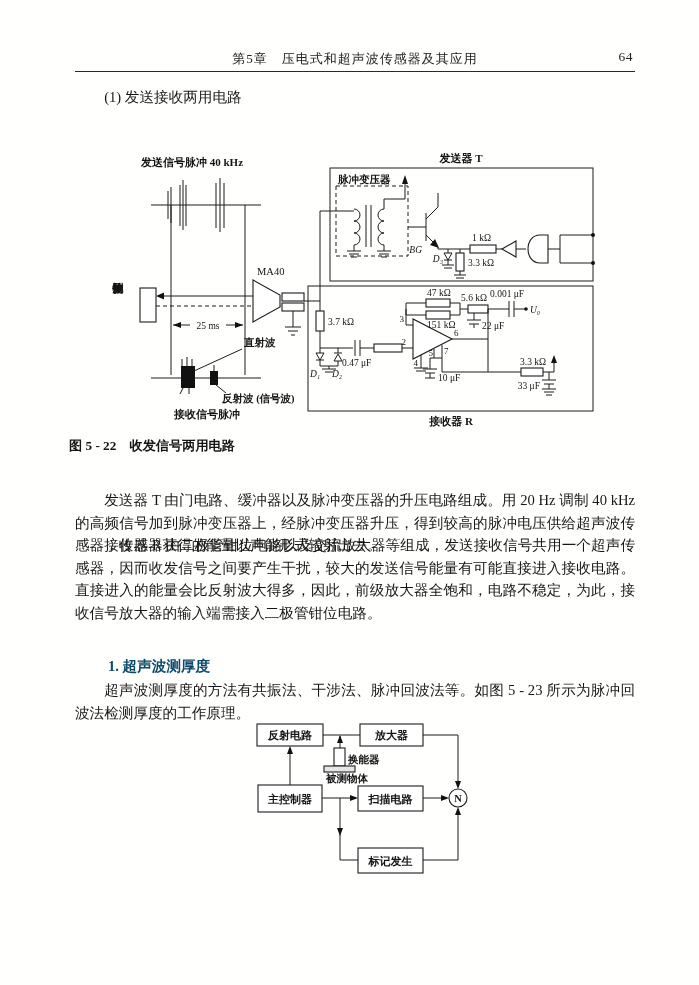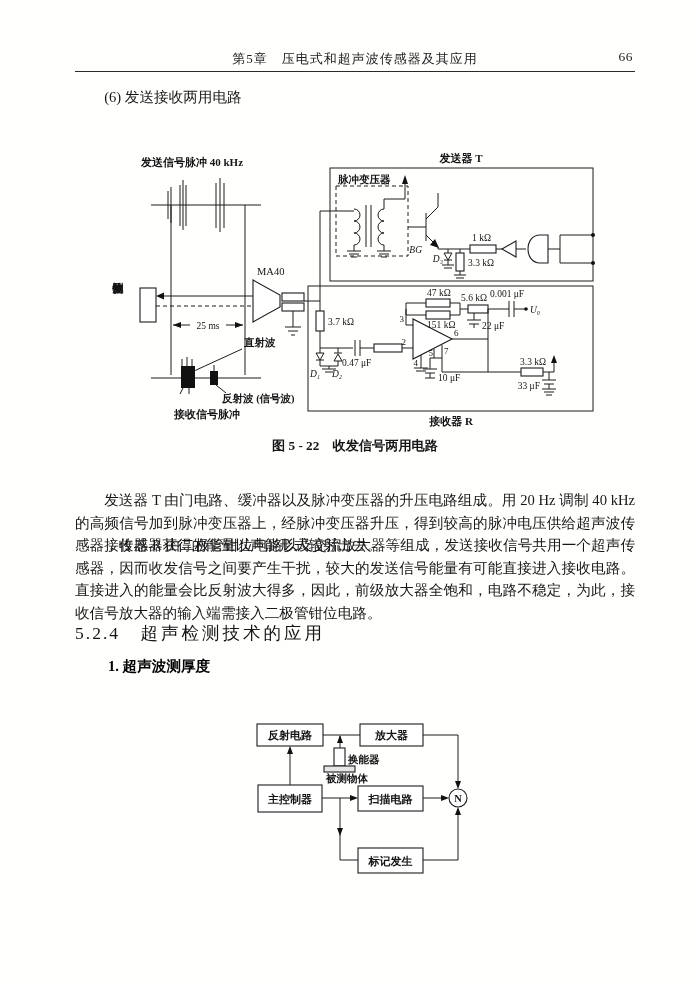--- a/index.html
+++ b/index.html
@@ -6,25 +6,25 @@
   .page{position:relative;width:699px;height:985px;background:#fffffe;overflow:hidden;
         font-family:"Liberation Serif","DejaVu Serif",serif;color:#111;padding-left:28px;}
   .abs{position:absolute;}
   .hdr{top:42px;left:75px;width:560px;height:29px;border-bottom:1.6px solid #2a2a2a;
        font-size:13px;color:#222;}
   .hdr .chap{position:absolute;left:0;right:0;top:8px;text-align:center;letter-spacing:1px;}
   .hdr .pno{position:absolute;right:2px;top:7px;font-size:13.5px;letter-spacing:.5px;}
   .para{left:75px;width:560px;font-size:14.6px;line-height:22.5px;text-align:justify;
         color:#161616;}
   .ind{text-indent:2em;}
-  .cap{left:75px;width:560px;text-align:center;font-weight:bold;font-size:13.2px;color:#151515;}
+  .cap{left:69px;width:560px;font-weight:bold;font-size:13.2px;color:#151515;}
   .sechead{left:75px;width:560px;font-size:17.5px;color:#151515;}
   .sechead .num{letter-spacing:2px;margin-right:16px;}
   .sechead .ttl{letter-spacing:3px;}
-  .subhead{left:75px;width:560px;font-size:14.6px;font-weight:bold;padding-left:33px;color:#000000;}
+  .subhead{left:75px;width:560px;font-size:14.6px;font-weight:bold;padding-left:33px;color:#0c4a6e;}
   svg{overflow:visible;}
   .w{stroke:#1c1c1c;fill:none;stroke-width:1;}
   .wd{stroke:#1c1c1c;fill:none;stroke-width:1;stroke-dasharray:4 3;}
   .bx{stroke:#1c1c1c;fill:#ffffff;stroke-width:1.1;}
   .blk{fill:#111;stroke:none;}
   .t{fill:#141414;stroke:none;font-family:"Liberation Serif","DejaVu Serif",serif;}
   .t9{font-size:9.5px;}
   .t10{font-size:10.5px;font-weight:bold;}
   .t11{font-size:11px;font-weight:bold;}
   .ti{font-size:9.5px;font-style:italic;}
@@ -32,24 +32,24 @@
   .mid{text-anchor:middle;}
   .end{text-anchor:end;}
 </style>
 </head>
 <body>
 
 <div class="page">
 
   <div class="abs hdr">
     <span class="chap">第5章　压电式和超声波传感器及其应用</span>
-    <span class="pno">66</span>
+    <span class="pno">64</span>
   </div>
 
-  <div class="abs para ind" style="top:86px;">(6) 发送接收两用电路</div>
+  <div class="abs para ind" style="top:86px;">(1) 发送接收两用电路</div>
 
   <svg class="abs" style="left:116px;top:153px;" width="490" height="280" viewBox="0 0 490 280">
 
     <g>
       <text class="t t11" x="25" y="13">发送信号脉冲 40 kHz</text>
       <line class="w" x1="35" y1="52" x2="145" y2="52"></line>
       <line class="w" x1="52" y1="38" x2="52" y2="66"></line>
       <line class="w" x1="55" y1="34" x2="55" y2="70"></line>
       <line class="w" x1="64" y1="32" x2="64" y2="73"></line>
       <line class="w" x1="67" y1="27" x2="67" y2="77" stroke-width="1.5"></line>
@@ -264,26 +264,23 @@
       <line class="w" x1="430" y1="242" x2="436" y2="242"></line>
       <text class="t t9 end" x="424" y="236">33 μF</text>
     </g>
   </svg>
 
   <div class="abs cap" style="top:437px;">图 5 - 22　收发信号两用电路</div>
 
   <div class="abs para ind" style="top:489px;">发送器 T 由门电路、缓冲器以及脉冲变压器的升压电路组成。用 20 Hz 调制 40 kHz 的高频信号加到脉冲变压器上，经脉冲变压器升压，得到较高的脉冲电压供给超声波传感器，传感器获得的能量以声能形式辐射出去。</div>
   <div class="abs para ind" style="top:534px;">接收器 R 由二极管钳位电路以及交流放大器等组成，发送接收信号共用一个超声传感器，因而收发信号之间要产生干扰，较大的发送信号能量有可能直接进入接收电路。直接进入的能量会比反射波大得多，因此，前级放大器全饱和，电路不稳定，为此，接收信号放大器的输入端需接入二极管钳位电路。</div>
 
-  <div class="abs sechead" style="top:621px;">
-    <span class="num">5.2.4</span>
-    <span class="ttl">超声检测技术的应用</span>
-  </div>
 
   <div class="abs subhead" style="top:657px;">1. 超声波测厚度</div>
+  <div class="abs para ind" style="top:679px;">超声波测厚度的方法有共振法、干涉法、脉冲回波法等。如图 5 - 23 所示为脉冲回波法检测厚度的工作原理。</div>
 
   <svg class="abs" style="left:220px;top:722px;" width="310" height="160" viewBox="0 0 310 160">
     <g>
       <rect class="bx" x="37" y="2" width="66" height="22"></rect>
       <text class="t t11 mid" x="70" y="17">反射电路</text>
       <rect class="bx" x="140" y="2" width="63" height="22"></rect>
       <text class="t t11 mid" x="171.5" y="17">放大器</text>
       <line class="w" x1="103" y1="13" x2="140" y2="13"></line>
 
       <line class="w" x1="120" y1="26" x2="120" y2="14"></line>

